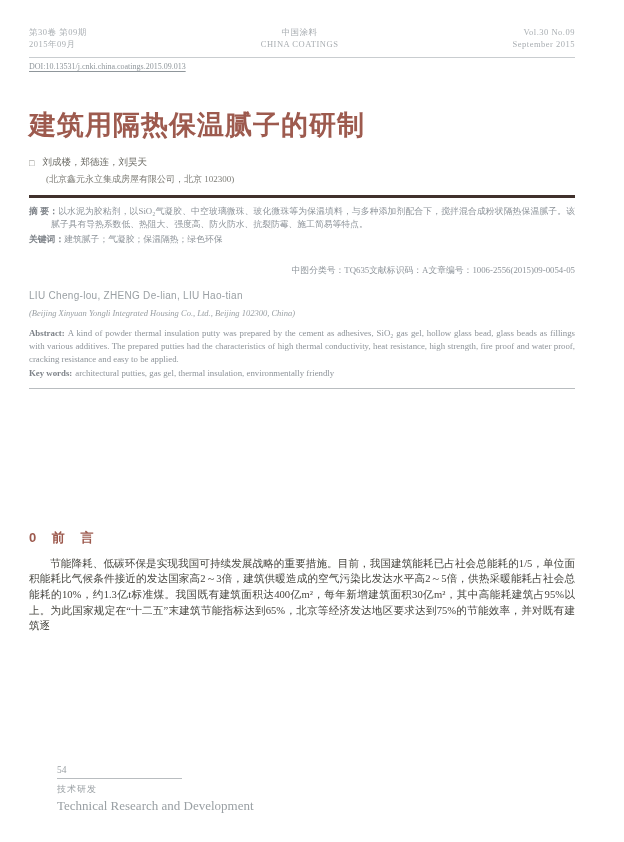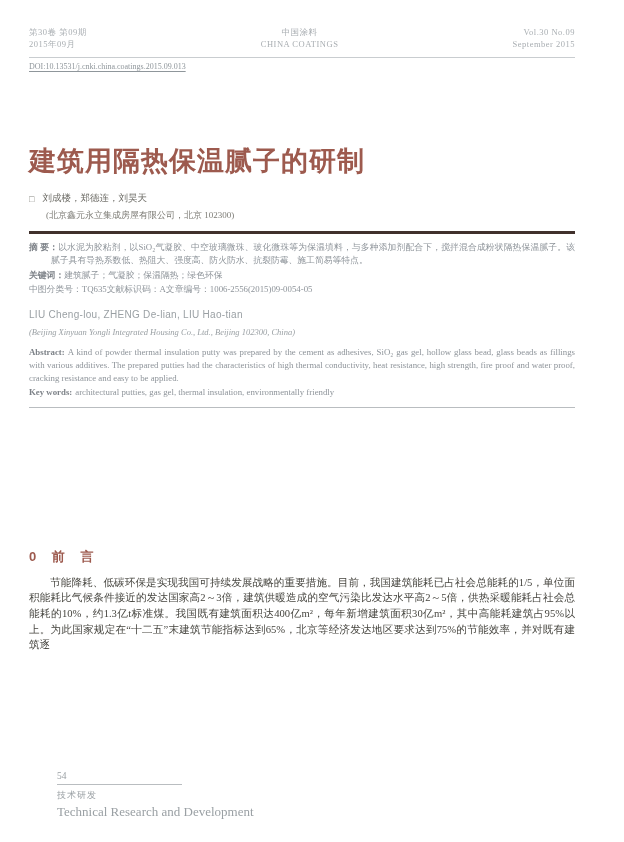--- a/index.html
+++ b/index.html
@@ -33,21 +33,21 @@
   .doi-line {
     margin-top: 4px;
     font-size: 8px;
     color: #8f969b;
     text-decoration: underline;
     text-underline-offset: 2px;
   }
 
   
   .title-cn {
-    margin-top: 72px;
+    margin-top: 36px;
     font-family: "Liberation Sans", "DejaVu Sans", sans-serif;
     font-weight: bold;
     font-size: 27px;
     letter-spacing: 1px;
     color: #9d5a4e;
   }
   .authors-row {
     margin-top: 13px;
     font-size: 9.5px;
     color: #6b6a64;
@@ -81,23 +81,23 @@
     line-height: 13.5px;
     text-align: justify;
   }
   .abstract-cn .hang {
     padding-left: 22px;
     text-indent: -22px;
   }
   .abstract-cn .label { color: #7d8288; font-weight: bold; }
   .keywords-cn { margin-top: 1px; }
   .clc-row {
-    margin-top: 1px;
-    display: flex;
-    justify-content: flex-start;
+    margin-top: 18px;
+    display: flex;
+    justify-content: flex-end;
     font-size: 8.8px;
     color: #8e949a;
   }
 
   
   .title-en {
     margin-top: 34px;
     font-family: "Liberation Sans", "DejaVu Sans", sans-serif;
     font-weight: bold;
     font-size: 19px;
@@ -153,21 +153,21 @@
     text-align: justify;
   }
   .bcol p.indent { text-indent: 2em; }
   .right-col { padding-top: 2px; }
   .right-col p + p { margin-top: 0; }
 
   
   .footer {
     position: absolute;
     left: 57px;
-    bottom: 22px;
+    bottom: 28px;
     color: #9aa0a4;
   }
   .page-number {
     font-size: 9.5px;
     padding-bottom: 3px;
     border-bottom: 1px solid #b9bdc0;
     width: 125px;
   }
   .footer-cn { margin-top: 4px; font-size: 9px; letter-spacing: 1px; }
   .footer-en { margin-top: 2px; font-size: 13px; }

